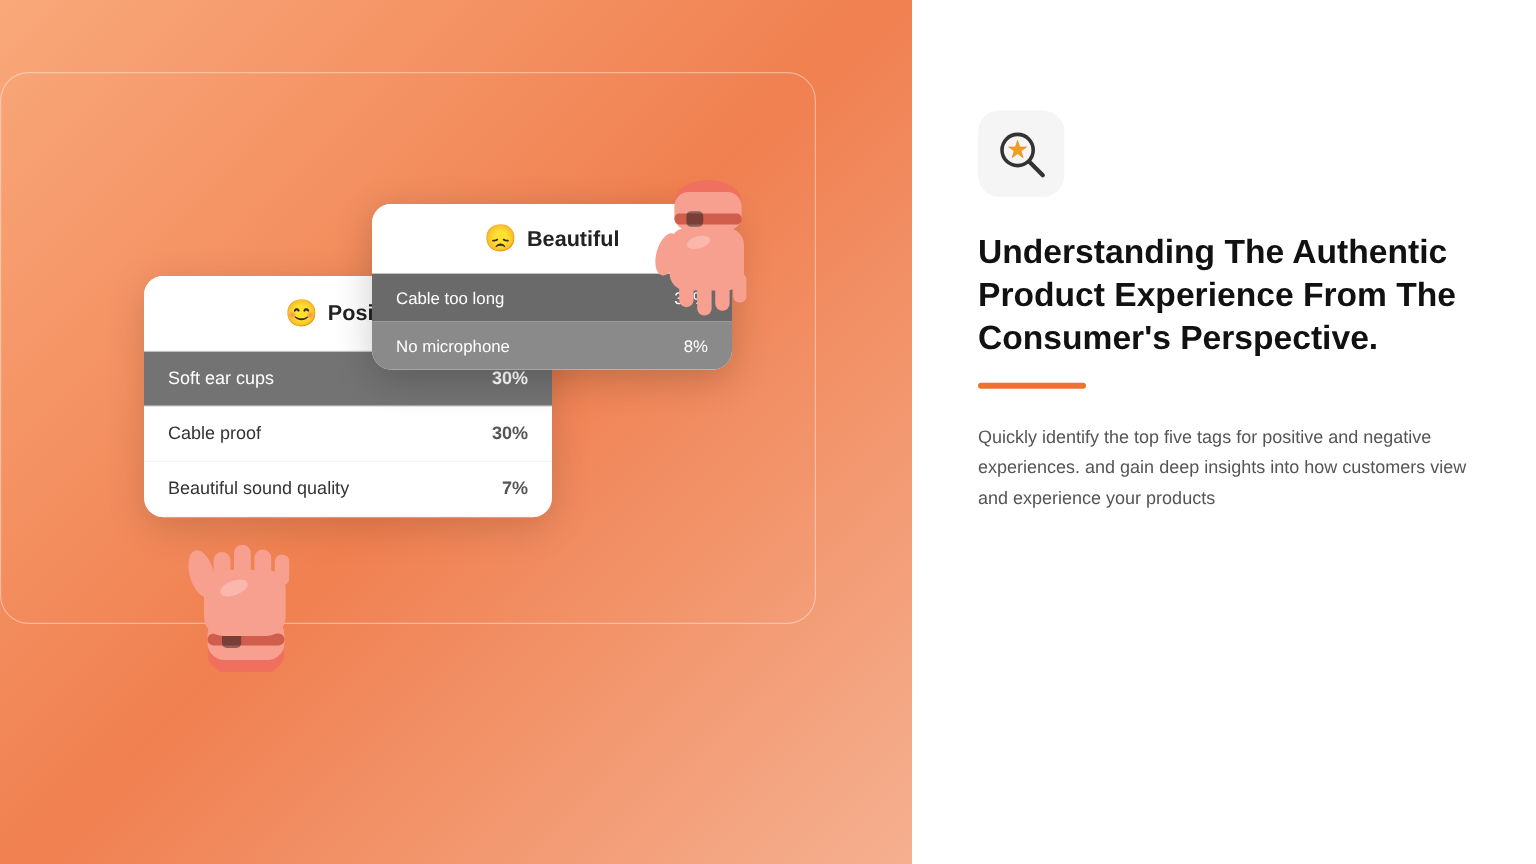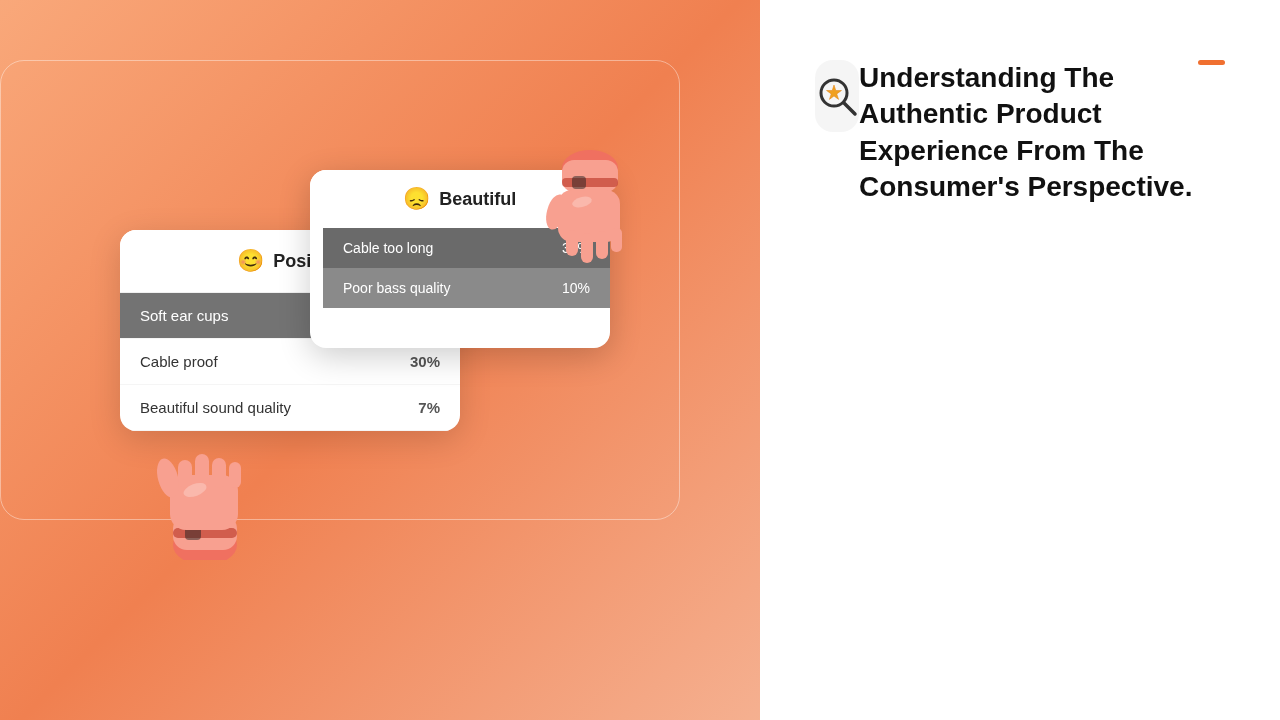--- a/index.html
+++ b/index.html
@@ -21,21 +21,21 @@
       align-items: center;
       justify-content: center;
     }
 
     
     .right-panel {
       width: 520px;
       height: 520px;
       background: #ffffff;
       display: flex;
-      flex-direction: row;
+      flex-direction: column;
       justify-content: center;
       padding: 60px 55px;
     }
 
     
     .cards-area {
       position: relative;
       width: 580px;
       height: 420px;
     }
@@ -113,21 +113,20 @@
       padding: 16px 20px;
     }
 
     .neg-row {
       display: flex;
       align-items: center;
       justify-content: space-between;
       padding: 12px 20px;
       font-size: 14px;
       color: #fff;
-      margin-left: 13px;
     }
 
     .neg-row:nth-child(1) { background: #4a4a4a; }
     .neg-row:nth-child(2) { background: #6a6a6a; }
     .neg-row:nth-child(3) { background: #8a8a8a; }
 
     
     .thumb-up {
       position: absolute;
       left: 50px;
@@ -228,24 +227,20 @@
     <div class="negative-card">
       <div class="card-header">
         <span class="emoji-icon">😞</span>
         <span>Beautiful</span>
       </div>
       <div class="neg-row">
         <span>Cable too long</span>
         <span>30%</span>
       </div>
       <div class="neg-row">
-        <span>Poor bass quality</span>
-        <span>10%</span>
-      </div>
-      <div class="neg-row">
         <span>No microphone</span>
         <span>8%</span>
       </div>
     </div>
 
     <div class="thumb-up">
       <svg viewBox="0 0 130 140" xmlns="http://www.w3.org/2000/svg">
 
         <ellipse cx="65" cy="125" rx="32" ry="20" fill="#f07060"></ellipse>
         <rect x="33" y="95" width="64" height="35" rx="14" fill="#f8a090"></rect>
@@ -300,14 +295,15 @@
       <line x1="29" y1="29" x2="40" y2="40" stroke="#333" stroke-width="3.5" stroke-linecap="round"></line>
 
       <polygon points="19,11 20.8,16.5 26.5,16.5 21.8,19.9 23.6,25.4 19,22 14.4,25.4 16.2,19.9 11.5,16.5 17.2,16.5" fill="#f0a020" stroke="#e08010" stroke-width="0.5"></polygon>
     </svg>
   </div>
 
   <h1 class="main-title">Understanding The Authentic Product Experience From The Consumer's Perspective.</h1>
 
   <div class="orange-bar"></div>
 
+  <p class="description">Quickly identify the top five tags for positive and negative experiences. and gain deep insights into how customers view and experience your products</p>
 
 </div>
 
 </body></html>

